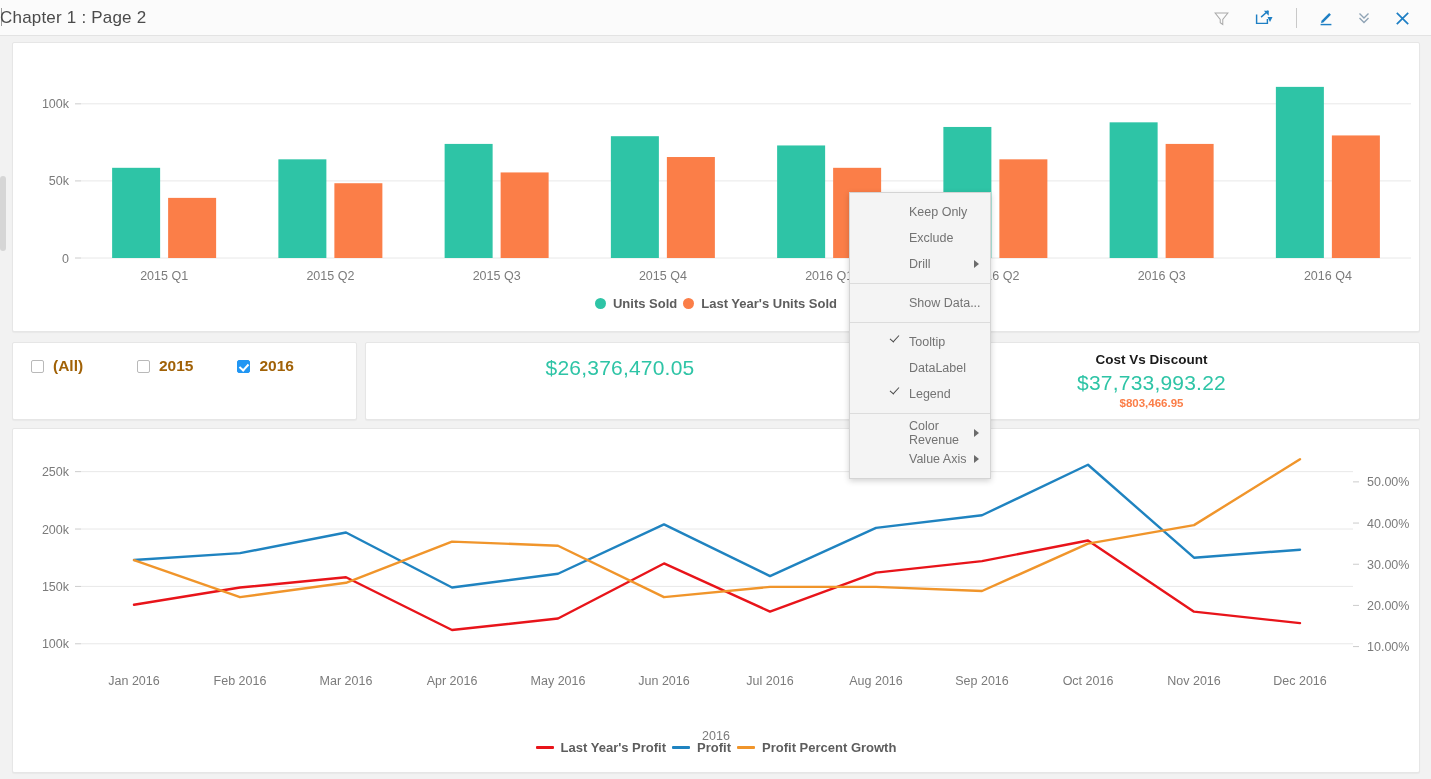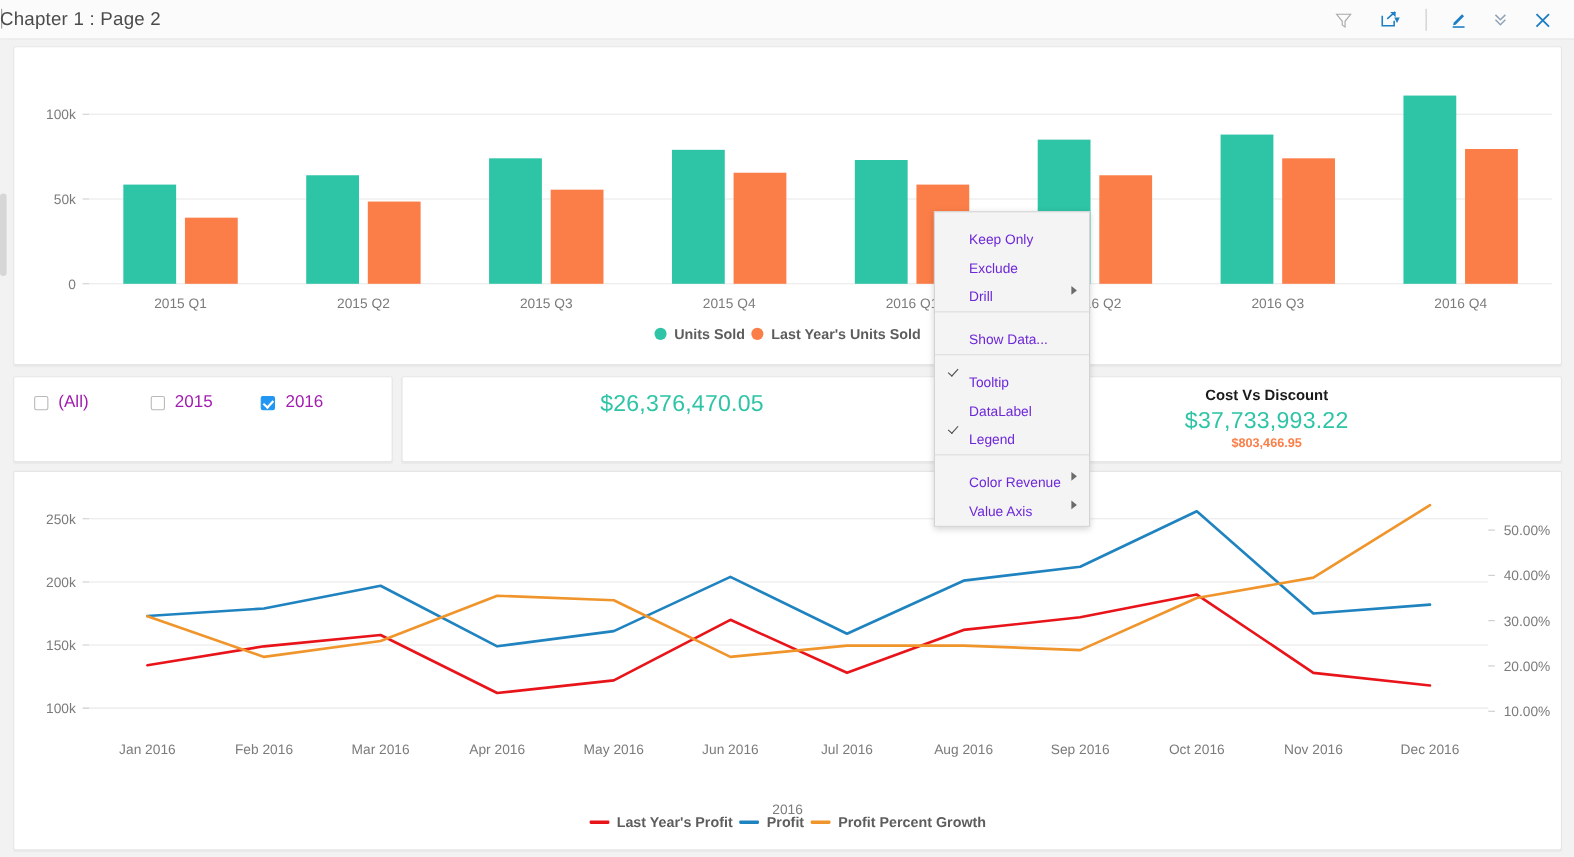--- a/index.html
+++ b/index.html
@@ -57,36 +57,36 @@
   .filter-row { display:flex; align-items:flex-start; padding:14px 18px 0 18px; gap:0; }
   .fitem { display:flex; align-items:center; gap:9px; cursor:pointer; }
   .fitem.s1 { width:118px; }
   .fitem.s2 { width:112px; }
   .cbox { width:13px; height:13px; border:1px solid #b9b9b9; border-radius:2px; background:#fff; display:inline-block; }
   .cbox.checked { background:#2196f3; border-color:#2196f3; position:relative; }
   .cbox.checked:after{
     content:""; position:absolute; left:3px; top:1px; width:4px; height:7px;
     border:solid #fff; border-width:0 2px 2px 0; transform:rotate(42deg);
   }
-  .flabel { font-size:15.5px; color:#a21caf; font-weight:normal; }
+  .flabel { font-size:15.5px; color:#a16207; font-weight:bold; }
 
   
   .kpi { text-align:center; padding-top:9px; }
   .kpi-title { font-size:13.5px; color:#1a1a1a; font-weight:bold; }
   .kpi-main  { font-size:21px; color:#2ec4a6; margin-top:4px; letter-spacing:.2px;}
   .kpi-sub   { font-size:11.5px; color:#fb7e48; margin-top:2px; font-weight:bold;}
 
   
   #ctx-menu {
     position:absolute; left:849px; top:192px; width:142px;
     background:#f4f4f4; border:1px solid #d4d4d4;
     box-shadow:0 2px 6px rgba(0,0,0,.18); z-index:50;
     padding:6px 0;
   }
-  .mi { position:relative; height:26px; display:flex; align-items:flex-end; font-size:12.5px; color:#6d28d9; cursor:pointer; padding-left:31px; }
+  .mi { position:relative; height:26px; display:flex; align-items:center; font-size:12.5px; color:#737373; cursor:pointer; padding-left:31px;margin-left:28px; }
   .mi .check { position:absolute; left:12px; top:6px; width:9px; height:5px; border:solid #4a4a4a; border-width:0 0 1.6px 1.6px; transform:rotate(-48deg); }
   .mi .arrow { position:absolute; right:11px; top:9px; width:0;height:0;
                border-left:5px solid #6b6b6b; border-top:4px solid transparent; border-bottom:4px solid transparent;}
   .msep { height:1px; background:#dcdcdc; margin:6px 0; }
 
   .axis-title { font-size:12.5px; color:#7b7b7b; text-align:center; }
 </style>
 </head>
 <body>
 

